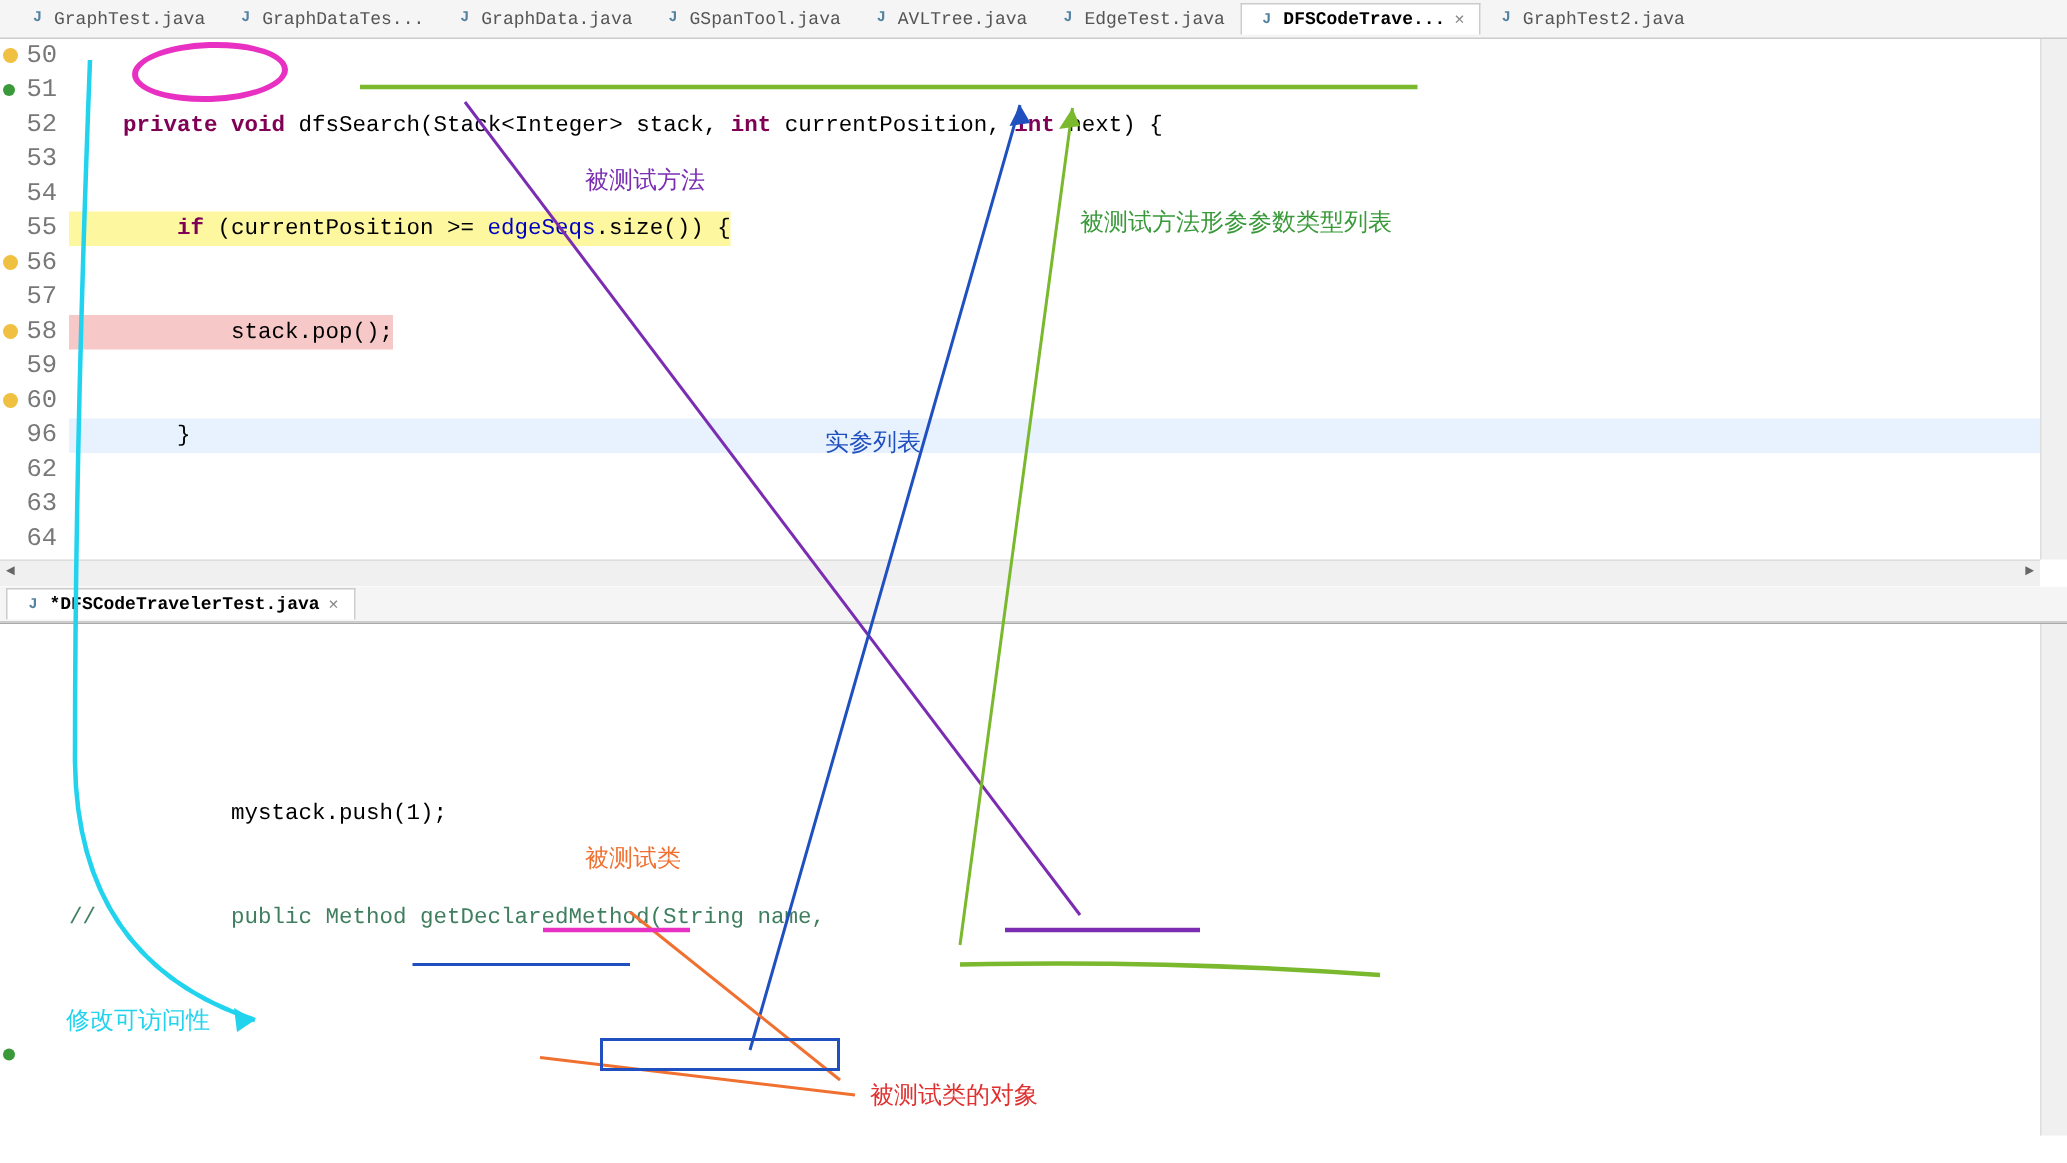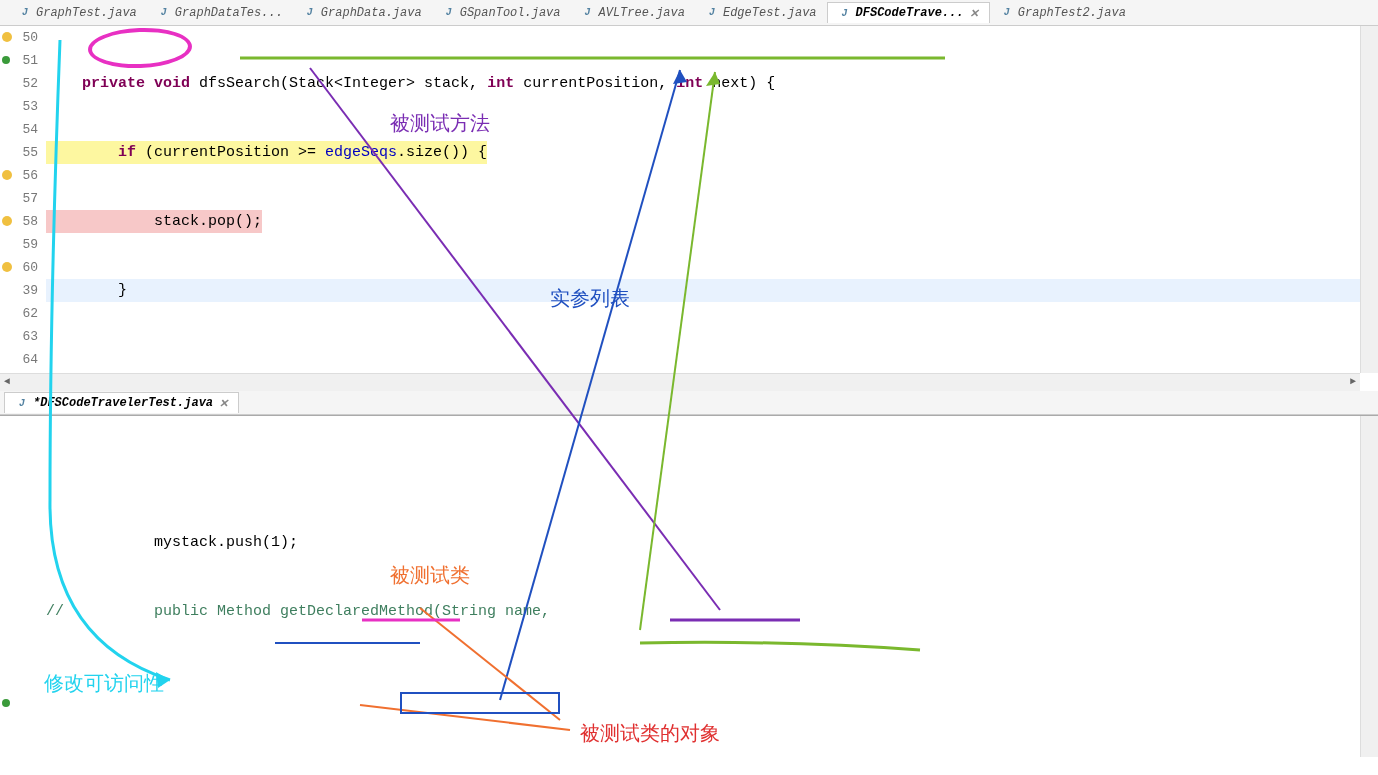--- a/index.html
+++ b/index.html
@@ -22,21 +22,20 @@
   overflow: hidden;
 }
 .tab {
   display: flex;
   align-items: flex-end;
   padding: 3px 10px;
   font-size: 12px;
   color: #555;
   cursor: pointer;
   white-space: nowrap;
-  font-style: italic;
 }
 .tab.active {
   background: #fff;
   border-top: 1px solid #ccc;
   border-left: 1px solid #ccc;
   border-right: 1px solid #ccc;
   font-weight: bold;
   color: #000;
 }
 .tab-icon {
@@ -48,21 +47,21 @@
 .editor-pane {
   position: relative;
   background: #fff;
   overflow: hidden;
 }
 .top-pane { height: 365px; }
 .bottom-pane { height: 360px; border-top: 1px solid #aaa; }
 .gutter {
   position: absolute; left: 0; top: 0; bottom: 0;
   width: 46px;
-  font-size: 13px;
+  font-size: 17px;
   color: #787878;
   text-align: right;
   padding-right: 8px;
   line-height: 23px;
 }
 .marker-col {
   position: absolute; left: 0; top: 0; bottom: 0;
   width: 14px;
 }
 .marker { position: absolute; width: 10px; height: 10px; border-radius: 50%; left: 2px; }
@@ -88,21 +87,21 @@
 .scroll-h {
   position: absolute; bottom: 0; left: 0; right: 18px; height: 18px;
   background: #f0f0f0; border-top: 1px solid #ddd;
 }
 .scroll-arrow { position: absolute; color: #666; font-size: 10px; }
 
 .anno-layer {
   position: absolute; left: 0; top: 0; width: 1378px; height: 775px;
   pointer-events: none; z-index: 20;
 }
-.anno-text { position: absolute; font-family: Liberation Mono, monospace; font-size: 20px; }
+.anno-text { position: absolute; font-family: Liberation Mono, monospace; font-size: 16px; }
 .circle {
   position: absolute;
   border: 4px solid #e830c3;
   border-radius: 50%;
   width: 104px; height: 40px;
   transform: rotate(-2deg);
 }
 .box-blue {
   position: absolute; border: 2px solid #2050c0;
 }
@@ -166,21 +165,21 @@
     <div>51</div>
     <div>52</div>
     <div>53</div>
     <div>54</div>
     <div>55</div>
     <div>56</div>
     <div>57</div>
     <div>58</div>
     <div>59</div>
     <div>60</div>
-    <div>39</div>
+    <div>96</div>
     <div>62</div>
     <div>63</div>
     <div>64</div>
   </div>
   <div class="code-area">
     <div class="code-line"><span>    </span><span class="kw">private</span><span> </span><span class="kw">void</span><span class="mth"> dfsSearch</span><span>(Stack&lt;Integer&gt; stack, </span><span class="kw">int</span><span> currentPosition, </span><span class="kw">int</span><span> next) {</span></div>
     <div class="code-line"><span class="hl-yellow"><span>        </span><span class="kw">if</span><span> (currentPosition &gt;= </span><span class="fld">edgeSeqs</span><span>.size()) {</span></span></div>
     <div class="code-line"><span class="hl-red"><span>            </span><span>stack.pop();</span></span></div>
     <div class="code-line line-hl"><span>        }</span></div>
     
@@ -257,19 +256,20 @@
     <line x1="670" y1="620" x2="800" y2="620" stroke="#7a2db3" stroke-width="3"></line>
 
     <path d="M 640 643 Q 780 640 920 650" stroke="#7ab82e" stroke-width="3" fill="none"></path>
 
     <line x1="275" y1="643" x2="420" y2="643" stroke="#2050c0" stroke-width="2"></line>
   </svg>
 
   <div class="circle" style="left:88px; top:28px"></div>
 
   <div class="anno-text" style="left:390px; top:110px; color:#7a2db3">被测试方法</div>
+  <div class="anno-text" style="left:720px; top:138px; color:#3a9a3a">被测试方法形参参数类型列表</div>
   <div class="anno-text" style="left:550px; top:285px; color:#2050c0">实参列表</div>
   <div class="anno-text" style="left:390px; top:562px; color:#f07030">被测试类</div>
   <div class="anno-text" style="left:44px; top:670px; color:#22d3ee">修改可访问性</div>
   <div class="anno-text" style="left:580px; top:720px; color:#e03030">被测试类的对象</div>
 
   <div class="box-blue" style="left:400px; top:692px; width:160px; height:22px"></div>
 </div>
 
 </body></html>

